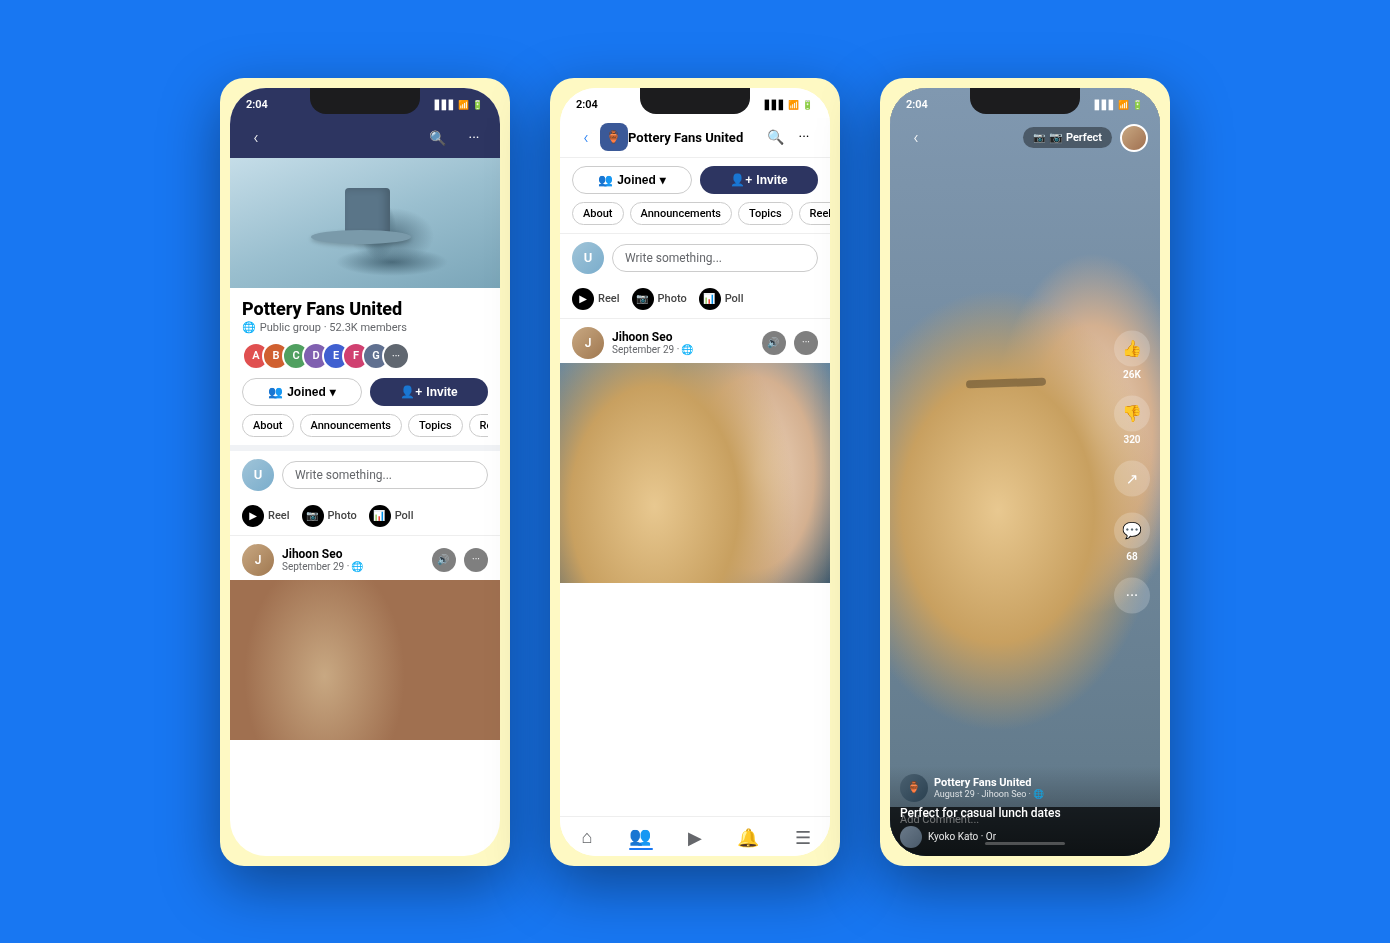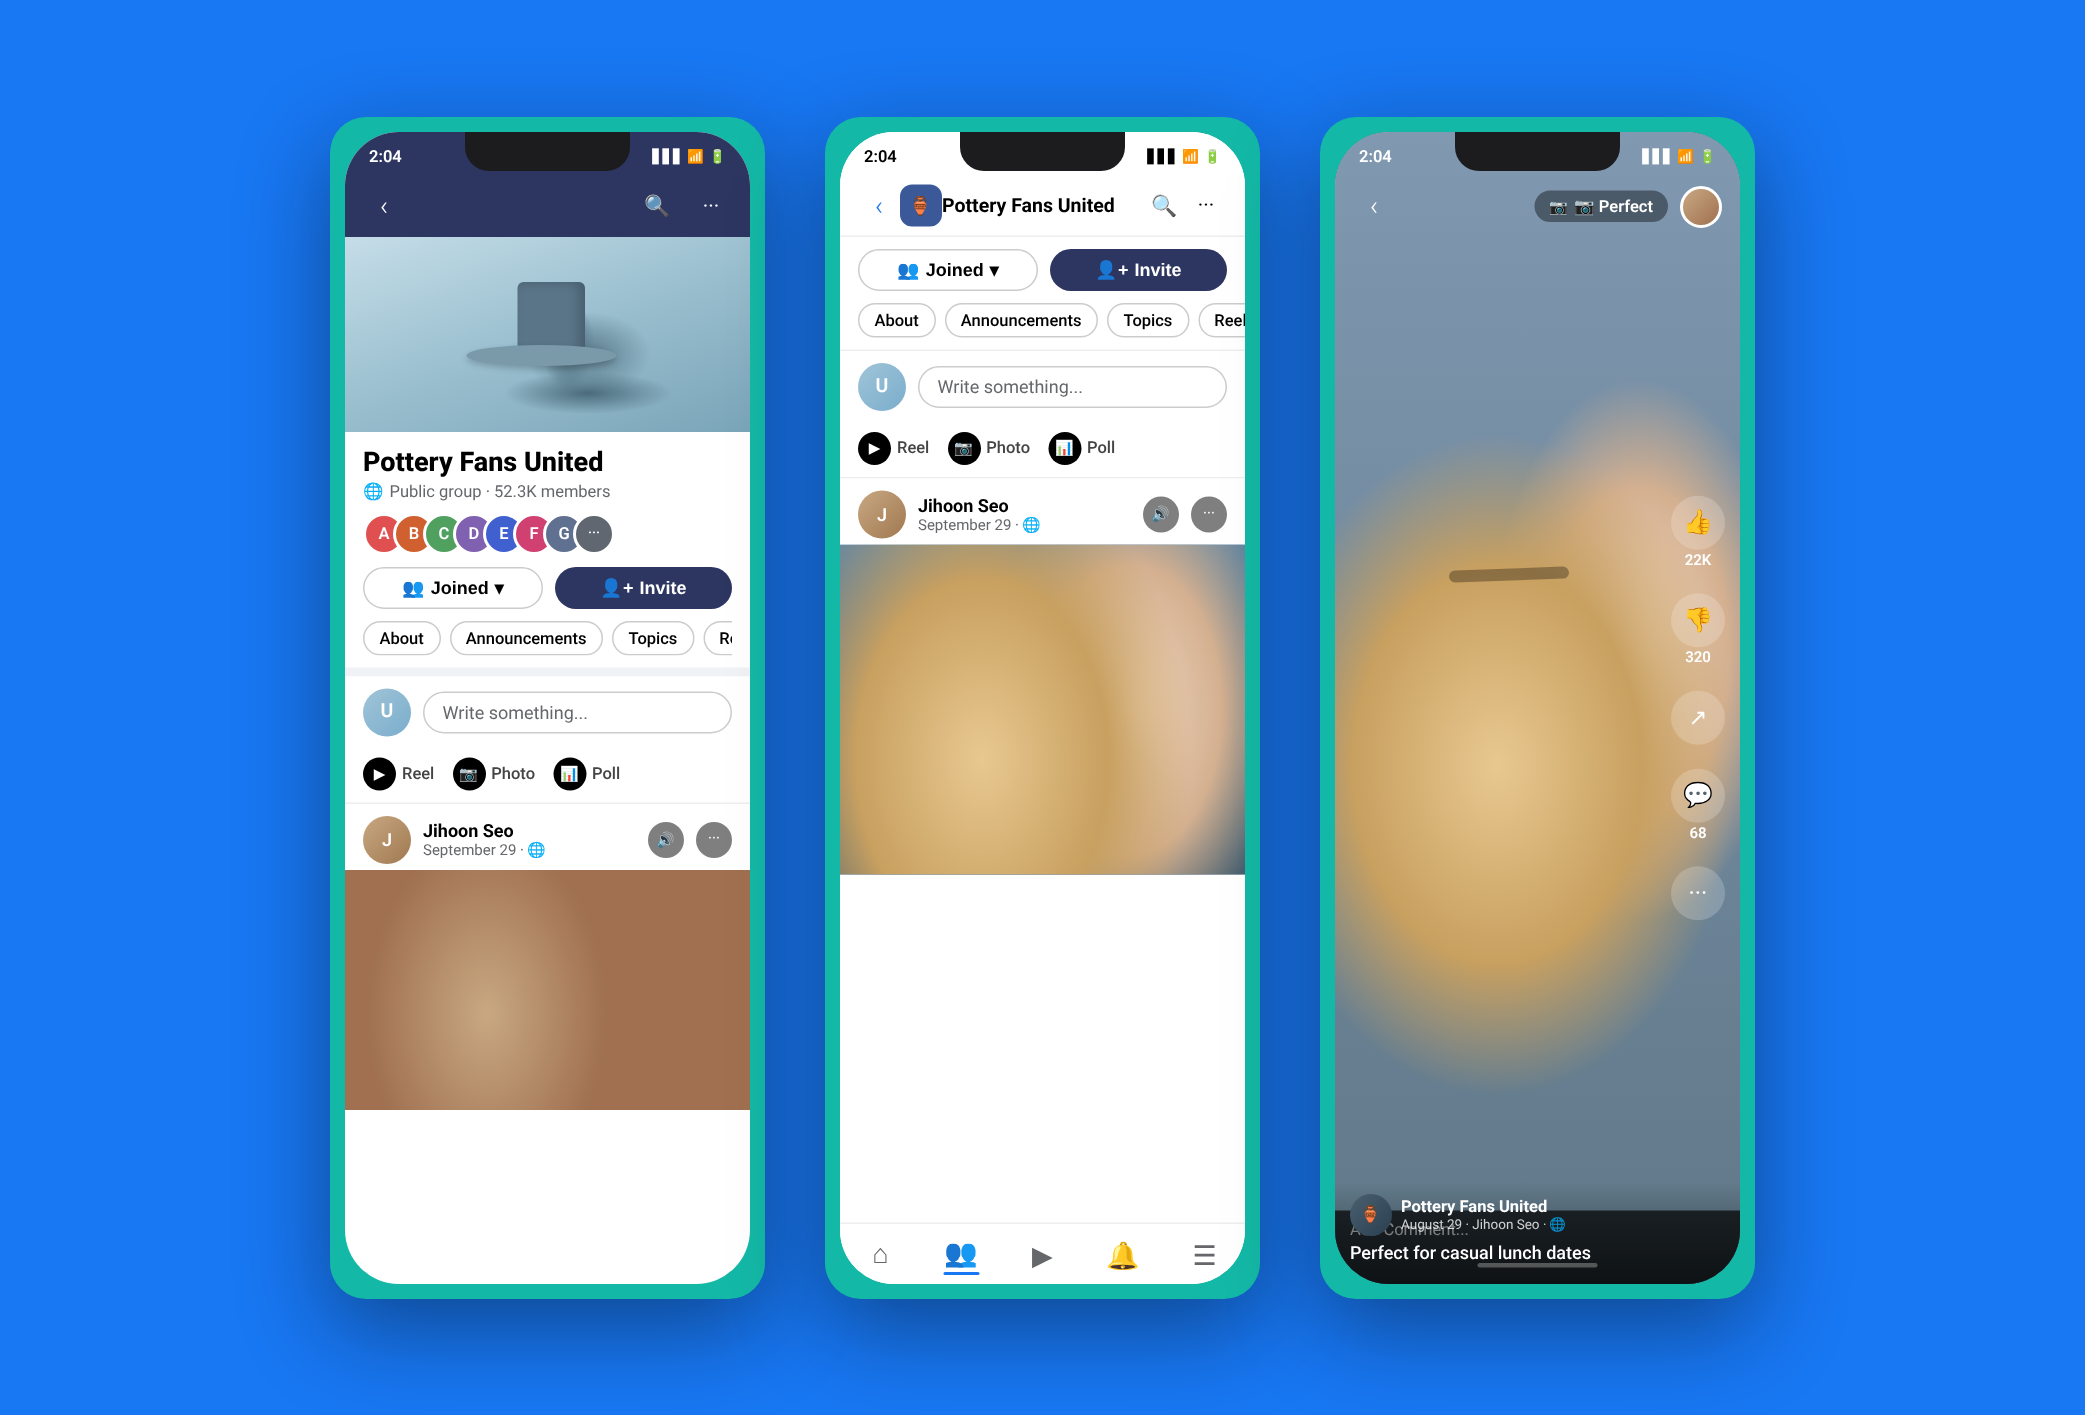--- a/index.html
+++ b/index.html
@@ -12,21 +12,21 @@
       justify-content: center;
       gap: 40px;
       font-family: -apple-system, BlinkMacSystemFont, 'Segoe UI', Roboto, sans-serif;
       overflow: hidden;
     }
 
     
     .phone {
       width: 290px;
       height: 788px;
-      background: #14b8a6;
+      background: #fef9c3;
       border-radius: 24px;
       padding: 10px;
       position: relative;
       box-shadow: 0 20px 60px rgba(0,0,0,0.4);
     }
     .phone-inner {
       width: 100%;
       height: 100%;
       background: #fff;
       border-radius: 36px;
@@ -628,21 +628,21 @@
           <span style="color:#fff;font-size:10px;">📷</span>
           <span style="color:#fff;font-size:11px;font-weight:600;">📷 Perfect</span>
         </div>
         <div style="width:28px;height:28px;border-radius:50%;background:linear-gradient(135deg,#c8a882,#a07050);overflow:hidden;border:2px solid #fff;"></div>
       </div>
     </div>
 
     <div class="overlay-actions">
       <div class="overlay-action">
         <div class="overlay-icon-circle">👍</div>
-        <span class="overlay-count">22K</span>
+        <span class="overlay-count">26K</span>
       </div>
       <div class="overlay-action">
         <div class="overlay-icon-circle">👎</div>
         <span class="overlay-count">320</span>
       </div>
       <div class="overlay-action">
         <div class="share-icon-circle">↗</div>
       </div>
       <div class="overlay-action">
         <div class="overlay-icon-circle">💬</div>
@@ -659,20 +659,24 @@
         <div class="overlay-group-row">
           <div class="overlay-group-avatar">🏺</div>
           <div class="overlay-group-info">
             <div class="overlay-group-name">Pottery Fans United</div>
             <div class="overlay-group-sub">August 29 · Jihoon Seo · 🌐</div>
           </div>
         </div>
 
         <div class="overlay-caption">Perfect for casual lunch dates</div>
 
+        <div class="overlay-comment-row">
+          <div class="overlay-commenter-avatar"></div>
+          <span class="overlay-comment-text">Kyoko Kato · Or</span>
+        </div>
       </div>
 
       <div class="add-comment-bar">
         <span class="add-comment-input">Add Comment...</span>
       </div>
 
       <div style="background:rgba(0,0,0,0.7);height:24px;display:flex;align-items:center;justify-content:center;">
         <div style="width:80px;height:3px;background:rgba(255,255,255,0.5);border-radius:2px;"></div>
       </div>
     </div>

